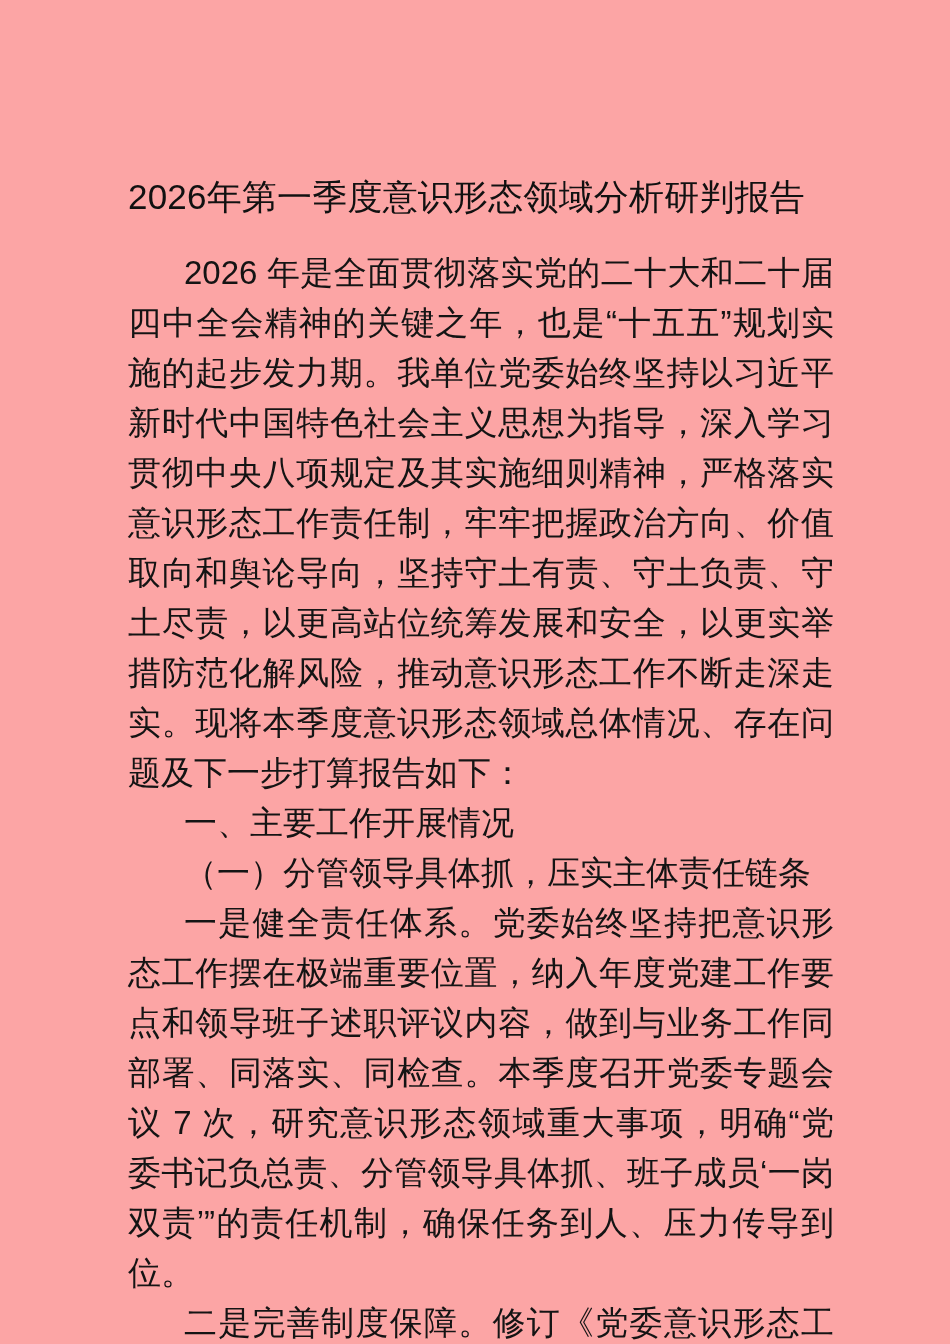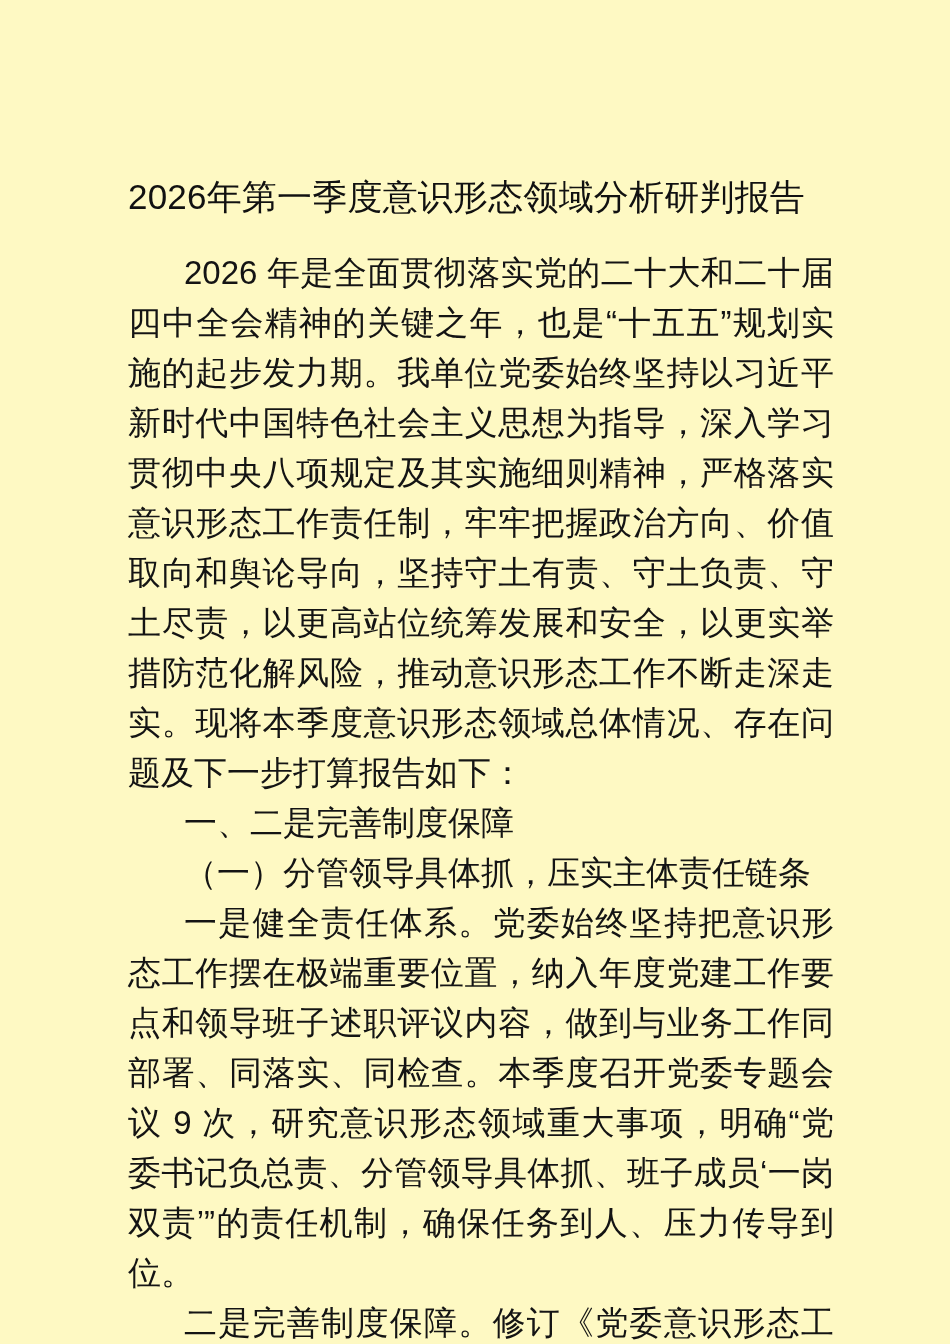--- a/index.html
+++ b/index.html
@@ -14,21 +14,21 @@
     height: 1344px;
     font-family: "Liberation Sans", "DejaVu Sans", sans-serif;
     color: #000000;
     overflow: hidden;
     position: relative;
   }
 
   .page {
     width: 950px;
     height: 1344px;
-    background: #fef9c3;
+    background: #fca5a5;
     position: relative;
     padding: 0;
   }
 
   .doc-body {
     position: absolute;
     left: 128px;
     top: 0;
     width: 706px;
   }
@@ -65,22 +65,22 @@
 </head>
 <body>
 
 <div class="page">
   <div class="doc-body">
 
     <h1 class="doc-title">2026年第一季度意识形态领域分析研判报告</h1>
 
     <p class="para para-lead indent-2">2026 年是全面贯彻落实党的二十大和二十届四中全会精神的关键之年，也是“十五五”规划实施的起步发力期。我单位党委始终坚持以习近平新时代中国特色社会主义思想为指导，深入学习贯彻中央八项规定及其实施细则精神，严格落实意识形态工作责任制，牢牢把握政治方向、价值取向和舆论导向，坚持守土有责、守土负责、守土尽责，以更高站位统筹发展和安全，以更实举措防范化解风险，推动意识形态工作不断走深走实。现将本季度意识形态领域总体情况、存在问题及下一步打算报告如下：</p>
 
-    <p class="para indent-2">一、二是完善制度保障</p>
+    <p class="para indent-2">一、主要工作开展情况</p>
 
     <p class="para indent-2">（一）分管领导具体抓，压实主体责任链条</p>
 
-    <p class="para indent-2">一是健全责任体系。党委始终坚持把意识形态工作摆在极端重要位置，纳入年度党建工作要点和领导班子述职评议内容，做到与业务工作同部署、同落实、同检查。本季度召开党委专题会议 9 次，研究意识形态领域重大事项，明确“党委书记负总责、分管领导具体抓、班子成员‘一岗双责’”的责任机制，确保任务到人、压力传导到位。</p>
+    <p class="para indent-2">一是健全责任体系。党委始终坚持把意识形态工作摆在极端重要位置，纳入年度党建工作要点和领导班子述职评议内容，做到与业务工作同部署、同落实、同检查。本季度召开党委专题会议 7 次，研究意识形态领域重大事项，明确“党委书记负总责、分管领导具体抓、班子成员‘一岗双责’”的责任机制，确保任务到人、压力传导到位。</p>
 
     <p class="para indent-2">二是完善制度保障。修订《党委意识形态工作责任制实施</p>
 
   </div>
 </div>
 
 </body></html>

